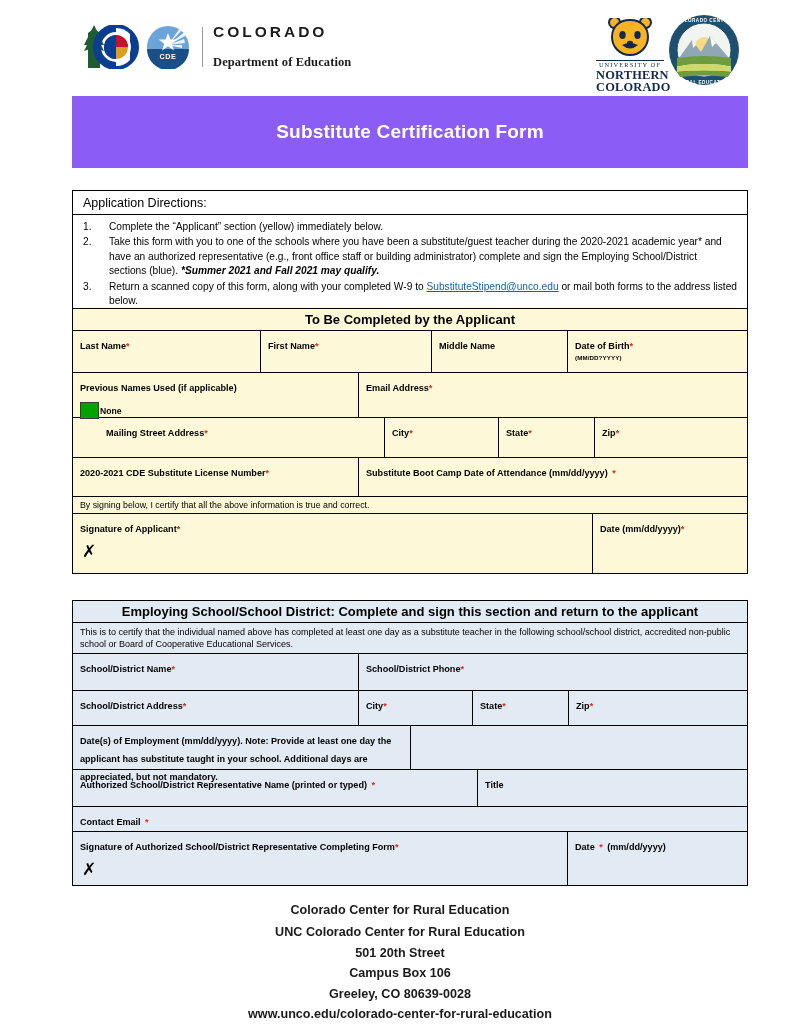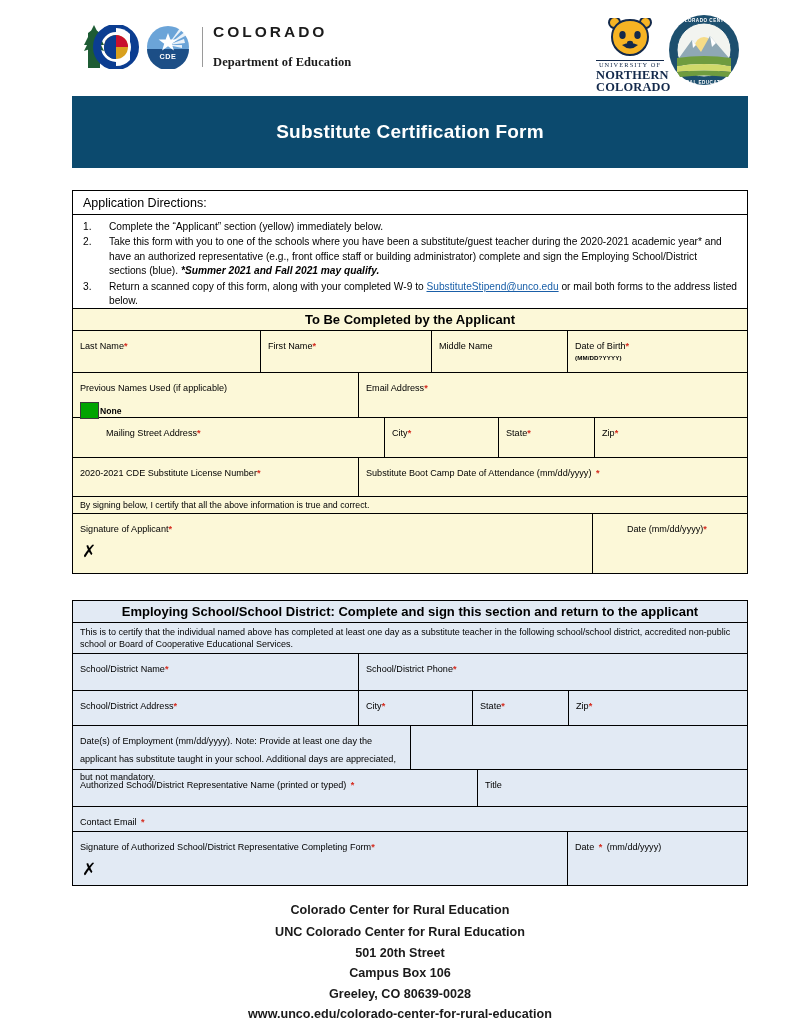--- a/index.html
+++ b/index.html
@@ -30,21 +30,21 @@
   .unc-words .u1 { font-size:6.4px; letter-spacing:1.1px; }
   .unc-words .u2 { font-size:12.4px; font-weight:bold; letter-spacing:0.2px; }
   .unc-words .u3 { font-size:12.4px; font-weight:bold; letter-spacing:0.2px; }
   .unc-rule { height:1px; background:#13294b; margin:2px 0 1px; }
 
   .ccre-logo { position:absolute; left:668px; top:14px; width:72px; height:72px; }
 
   
   .banner-wrap { position:absolute; left:72px; top:96px; width:676px; }
   .banner {
-    background:#0c4a6e; color:#ffffff; height:72px;
+    background:#8b5cf6; color:#ffffff; height:72px;
     display:flex; align-items:center; justify-content:center;
     font-size:19px; font-weight:bold; letter-spacing:0.2px;
   }
   .banner-gap { height:12px; background:#ffffff; }
 
   
   .directions { position:absolute; left:72px; top:190px; width:676px; border:1.6px solid #000; }
   .dir-title { font-size:12.5px; padding:5px 8px 4px 10px; border-bottom:1px solid #000; }
   .dir-body { padding:5px 10px 6px 10px; }
   .dir-item { display:flex; font-size:10.2px; line-height:1.42; margin-bottom:1px; }
@@ -57,21 +57,21 @@
   .formblock { position:absolute; border:1.6px solid #000; }
   .sec-title {
     text-align:center; font-weight:bold; font-size:13px;
     padding:3px 0 3px; border-bottom:1.4px solid #000;
   }
   .sec-note { font-size:9px; line-height:1.35; padding:3px 6px 3px 7px; border-bottom:1.4px solid #000; }
   .row { display:flex; border-bottom:1.4px solid #000; }
   .row:last-child { border-bottom:none; }
   .cell { border-right:1.4px solid #000; padding:4px 0 0 7px; position:relative; }
   .cell:last-child { border-right:none; }
-  .lbl { font-size:9.1px; font-weight:normal; line-height:1.25; }
+  .lbl { font-size:9.1px; font-weight:bold; line-height:1.25; }
   .sub { font-size:6.2px; font-weight:bold; letter-spacing:0.1px; margin-top:1px; }
   .req { color:#d52b1e; font-weight:bold; }
   .certify { font-size:8.8px; padding:3px 0 3px 7px; border-bottom:1.4px solid #000; }
 
   .sigmark { font-size:17px; font-weight:bold; line-height:1; margin:7px 0 0 2px; font-family:"DejaVu Sans", sans-serif; }
 
   .greenbox {
     display:inline-block; width:19px; height:17px; background:#00a400;
     border:1px solid #3a3a3a; vertical-align:middle;
   }
@@ -247,21 +247,21 @@
       <div class="cell" style="width:286px;">
         <span class="lbl">2020-2021 CDE Substitute License Number</span><span class="lbl req">*</span>
       </div>
       <div class="cell" style="flex:1;">
         <span class="lbl">Substitute Boot Camp Date of Attendance (mm/dd/yyyy)</span> <span class="lbl req">*</span>
       </div>
     </div>
 
     <div class="certify">By signing below, I certify that all the above information is true and correct.</div>
 
-    <div class="row" style="height:59px;gap:27px;">
+    <div class="row" style="height:59px;">
       <div class="cell" style="width:520px;">
         <span class="lbl">Signature of Applicant</span><span class="lbl req">*</span>
         <div class="sigmark">✗</div>
       </div>
       <div class="cell" style="flex:1;">
         <span class="lbl">Date (mm/dd/yyyy)</span><span class="lbl req">*</span>
       </div>
     </div>
 
   </div>

